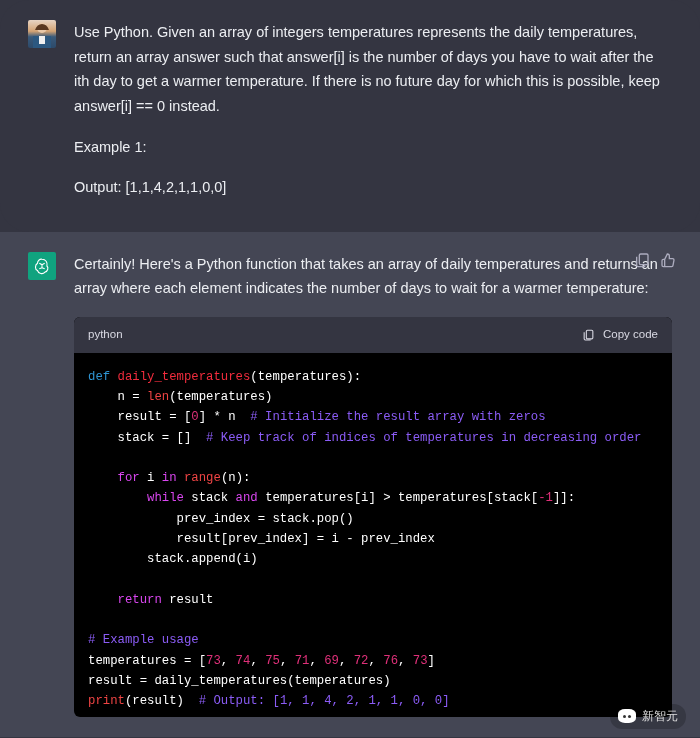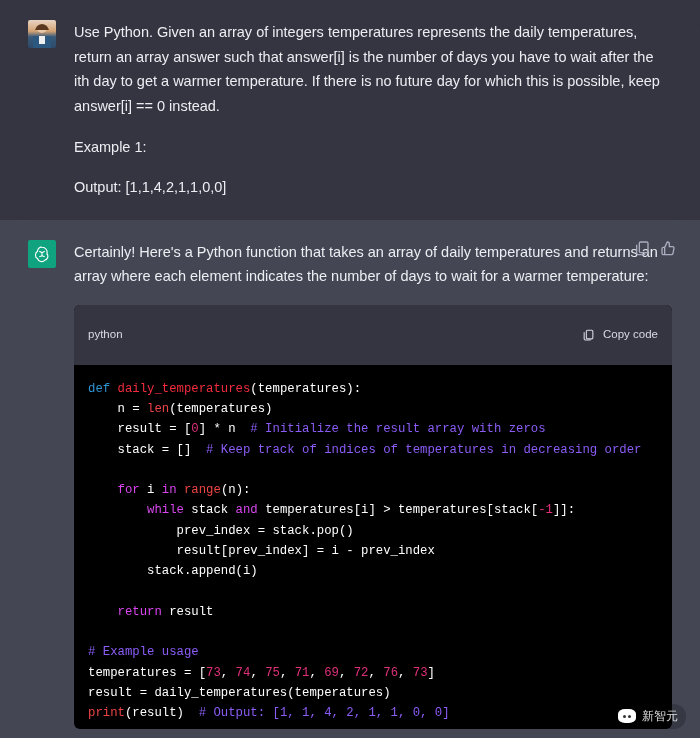--- a/index.html
+++ b/index.html
@@ -17,27 +17,27 @@
   .avatar { width: 28px; height: 28px; flex-shrink: 0; border-radius: 2px; overflow: hidden; }
   .avatar-user {
     background: linear-gradient(180deg, #e8d5c4 0%, #d4a373 40%, #3a5a7a 60%, #2c4a6a 100%);
     display: flex; align-items: flex-start; justify-content: center;
   }
   .avatar-user svg { width: 22px; height: 28px; }
   .avatar-ai { background: #10a37f; display: flex; align-items: center; justify-content: center; }
   .avatar-ai svg { width: 18px; height: 18px; }
   .content { flex: 1; color: #eceef2; font-size: 14.5px; line-height: 1.7; }
   .content p { margin-bottom: 16px; }
-  .content p:last-child { margin-bottom: 0; }
+  .content p:last-child { margin-bottom: 12px; }
   .actions { position: absolute; top: 20px; right: 24px; display: flex; gap: 10px; }
   .action-btn { width: 16px; height: 16px; color: #acacbe; cursor: pointer; }
   .action-btn svg { width: 100%; height: 100%; }
   .code-block { background: #000; border-radius: 6px; margin-top: 12px; overflow: hidden; }
   .code-header {
-    background: #343541; padding: 20px 14px; display: flex;
+    background: #343541; padding: 8px 14px; display: flex;
     justify-content: space-between; align-items: center; font-size: 11.5px;
     color: #d9d9e3;
   }
   .copy-btn { display: flex; align-items: center; gap: 8px; cursor: pointer; color: #d9d9e3; }
   .copy-btn svg { width: 13px; height: 13px; }
   .code-body { padding: 14px 14px 6px 14px; font-family: "SFMono-Regular", Consolas, "Liberation Mono", Menlo, monospace; font-size: 12.3px; line-height: 1.65; color: #fff; overflow-x: auto; white-space: pre; }
   .code-body::-webkit-scrollbar { height: 10px; }
   .code-body::-webkit-scrollbar-track { background: #2a2a2a; }
   .code-body::-webkit-scrollbar-thumb { background: #666; border-radius: 5px; }
   .k-def { color: #2e95d3; }

